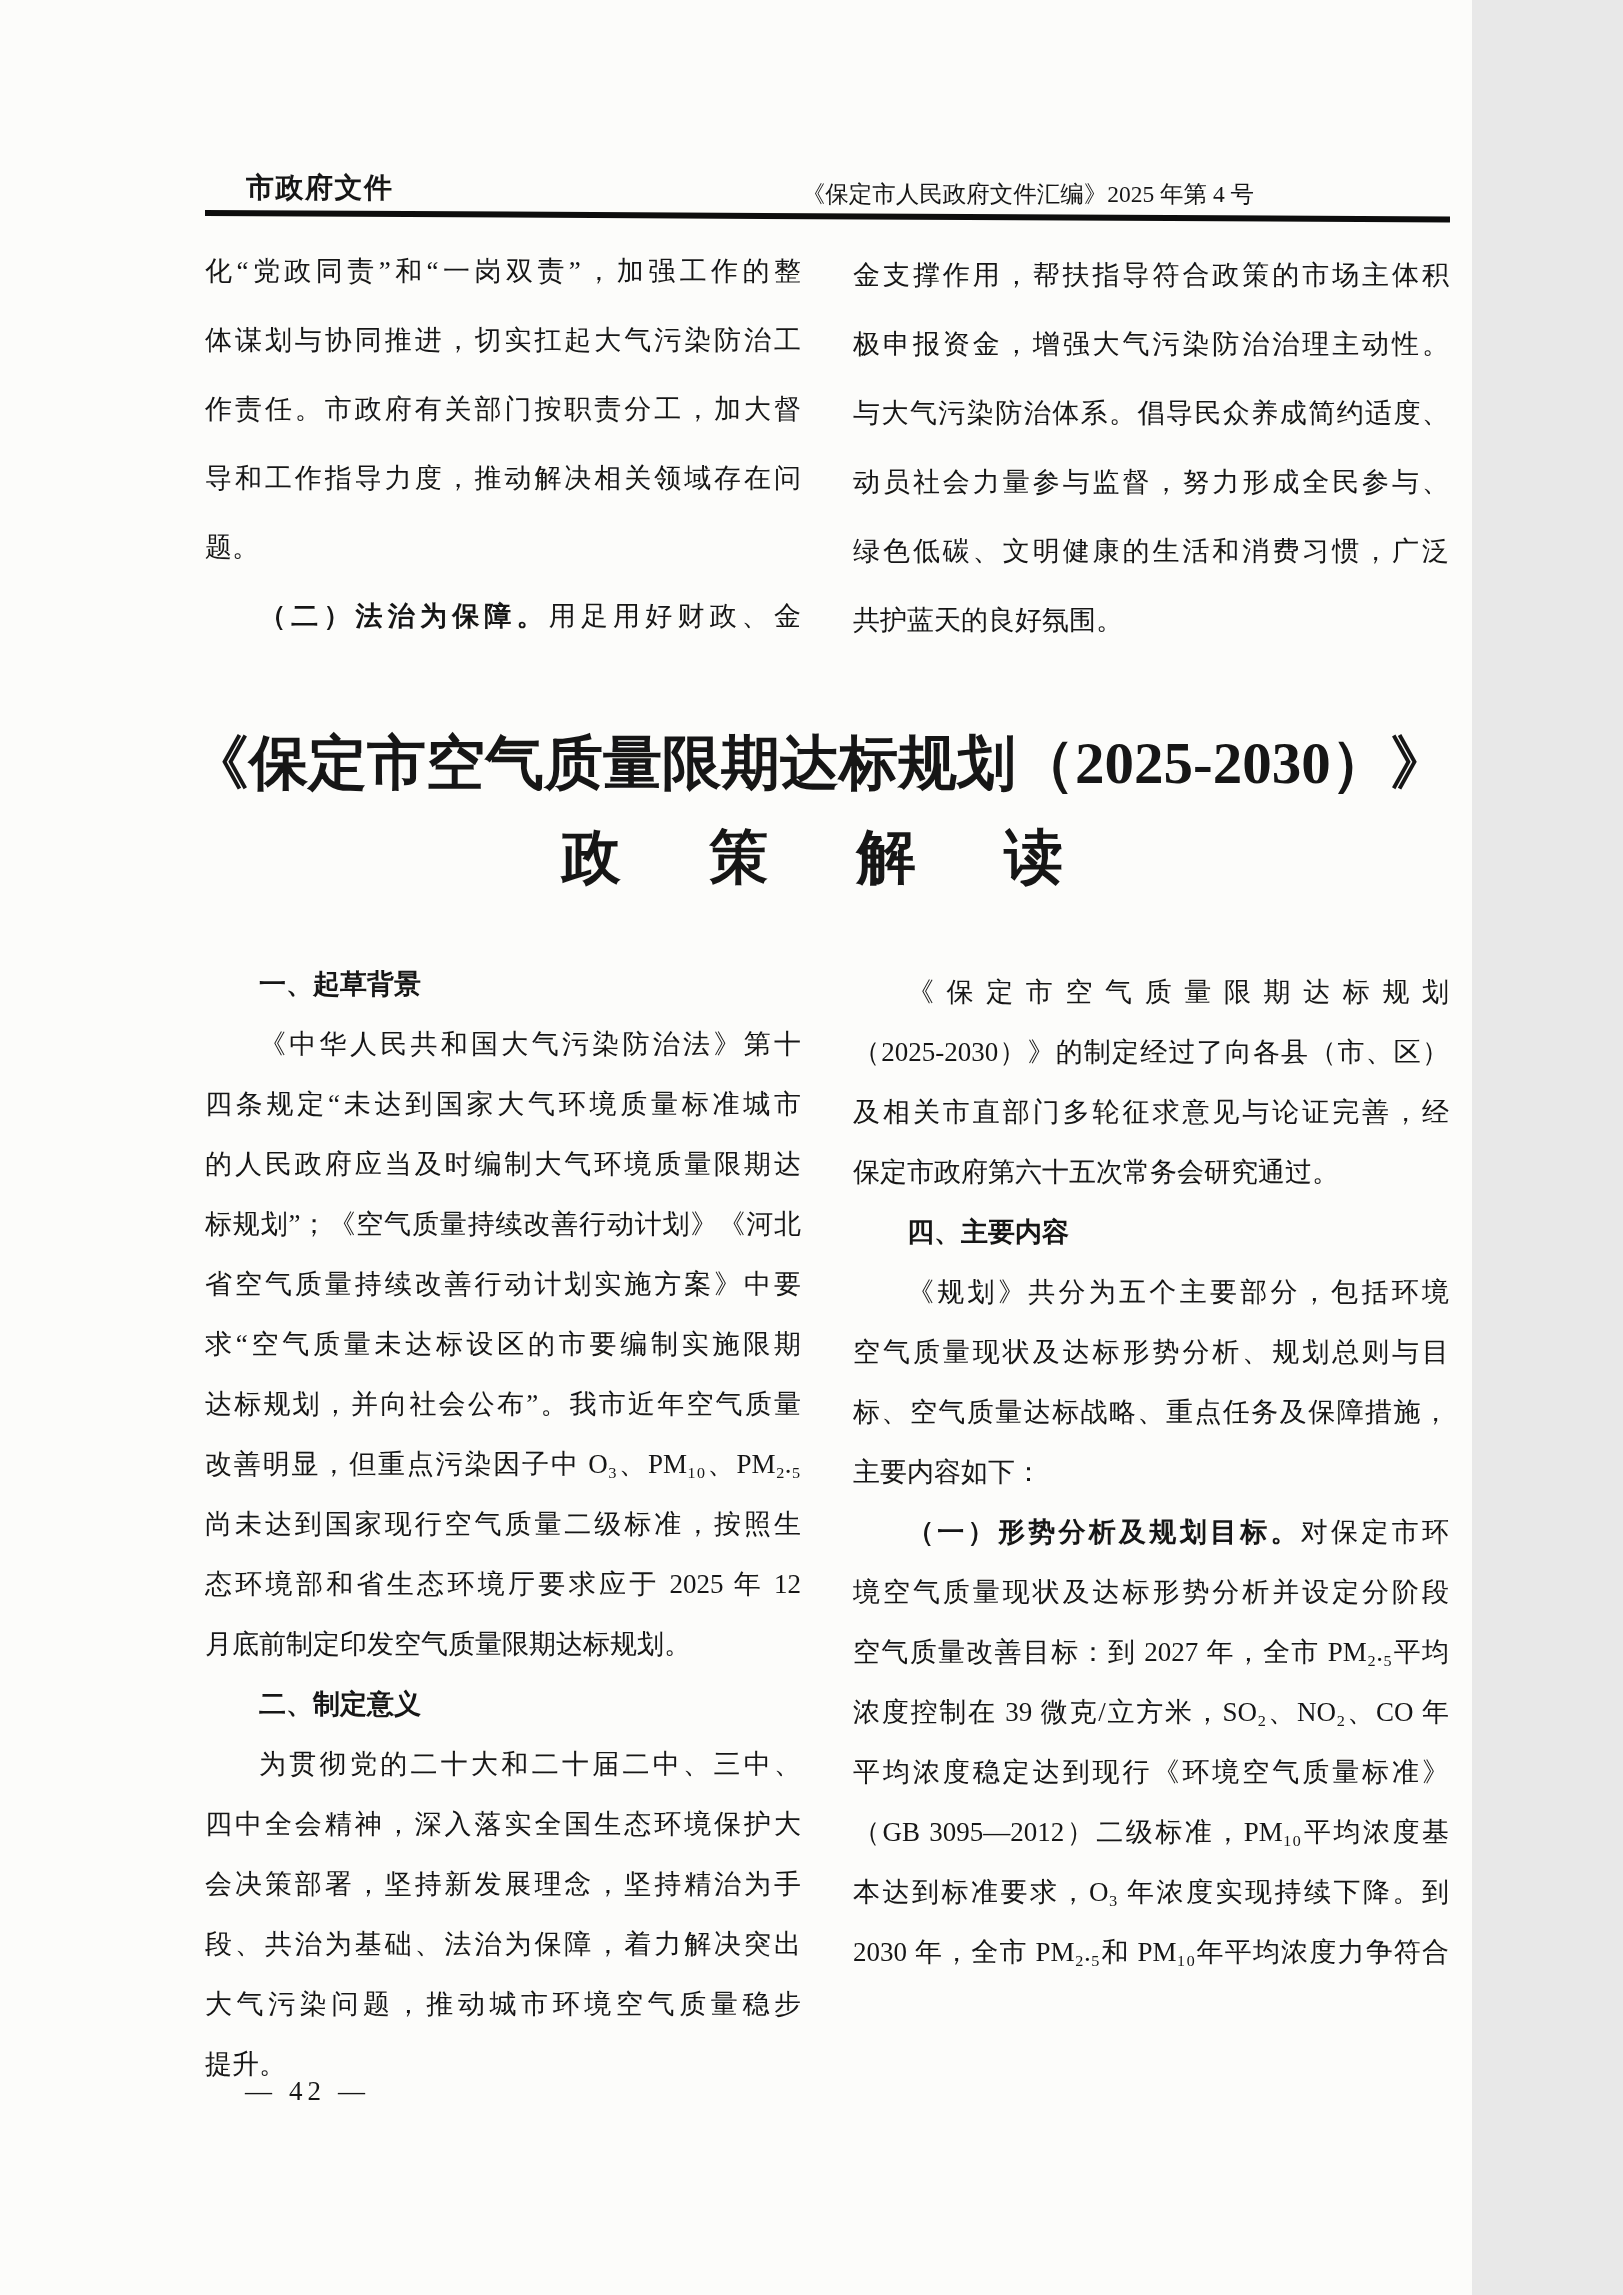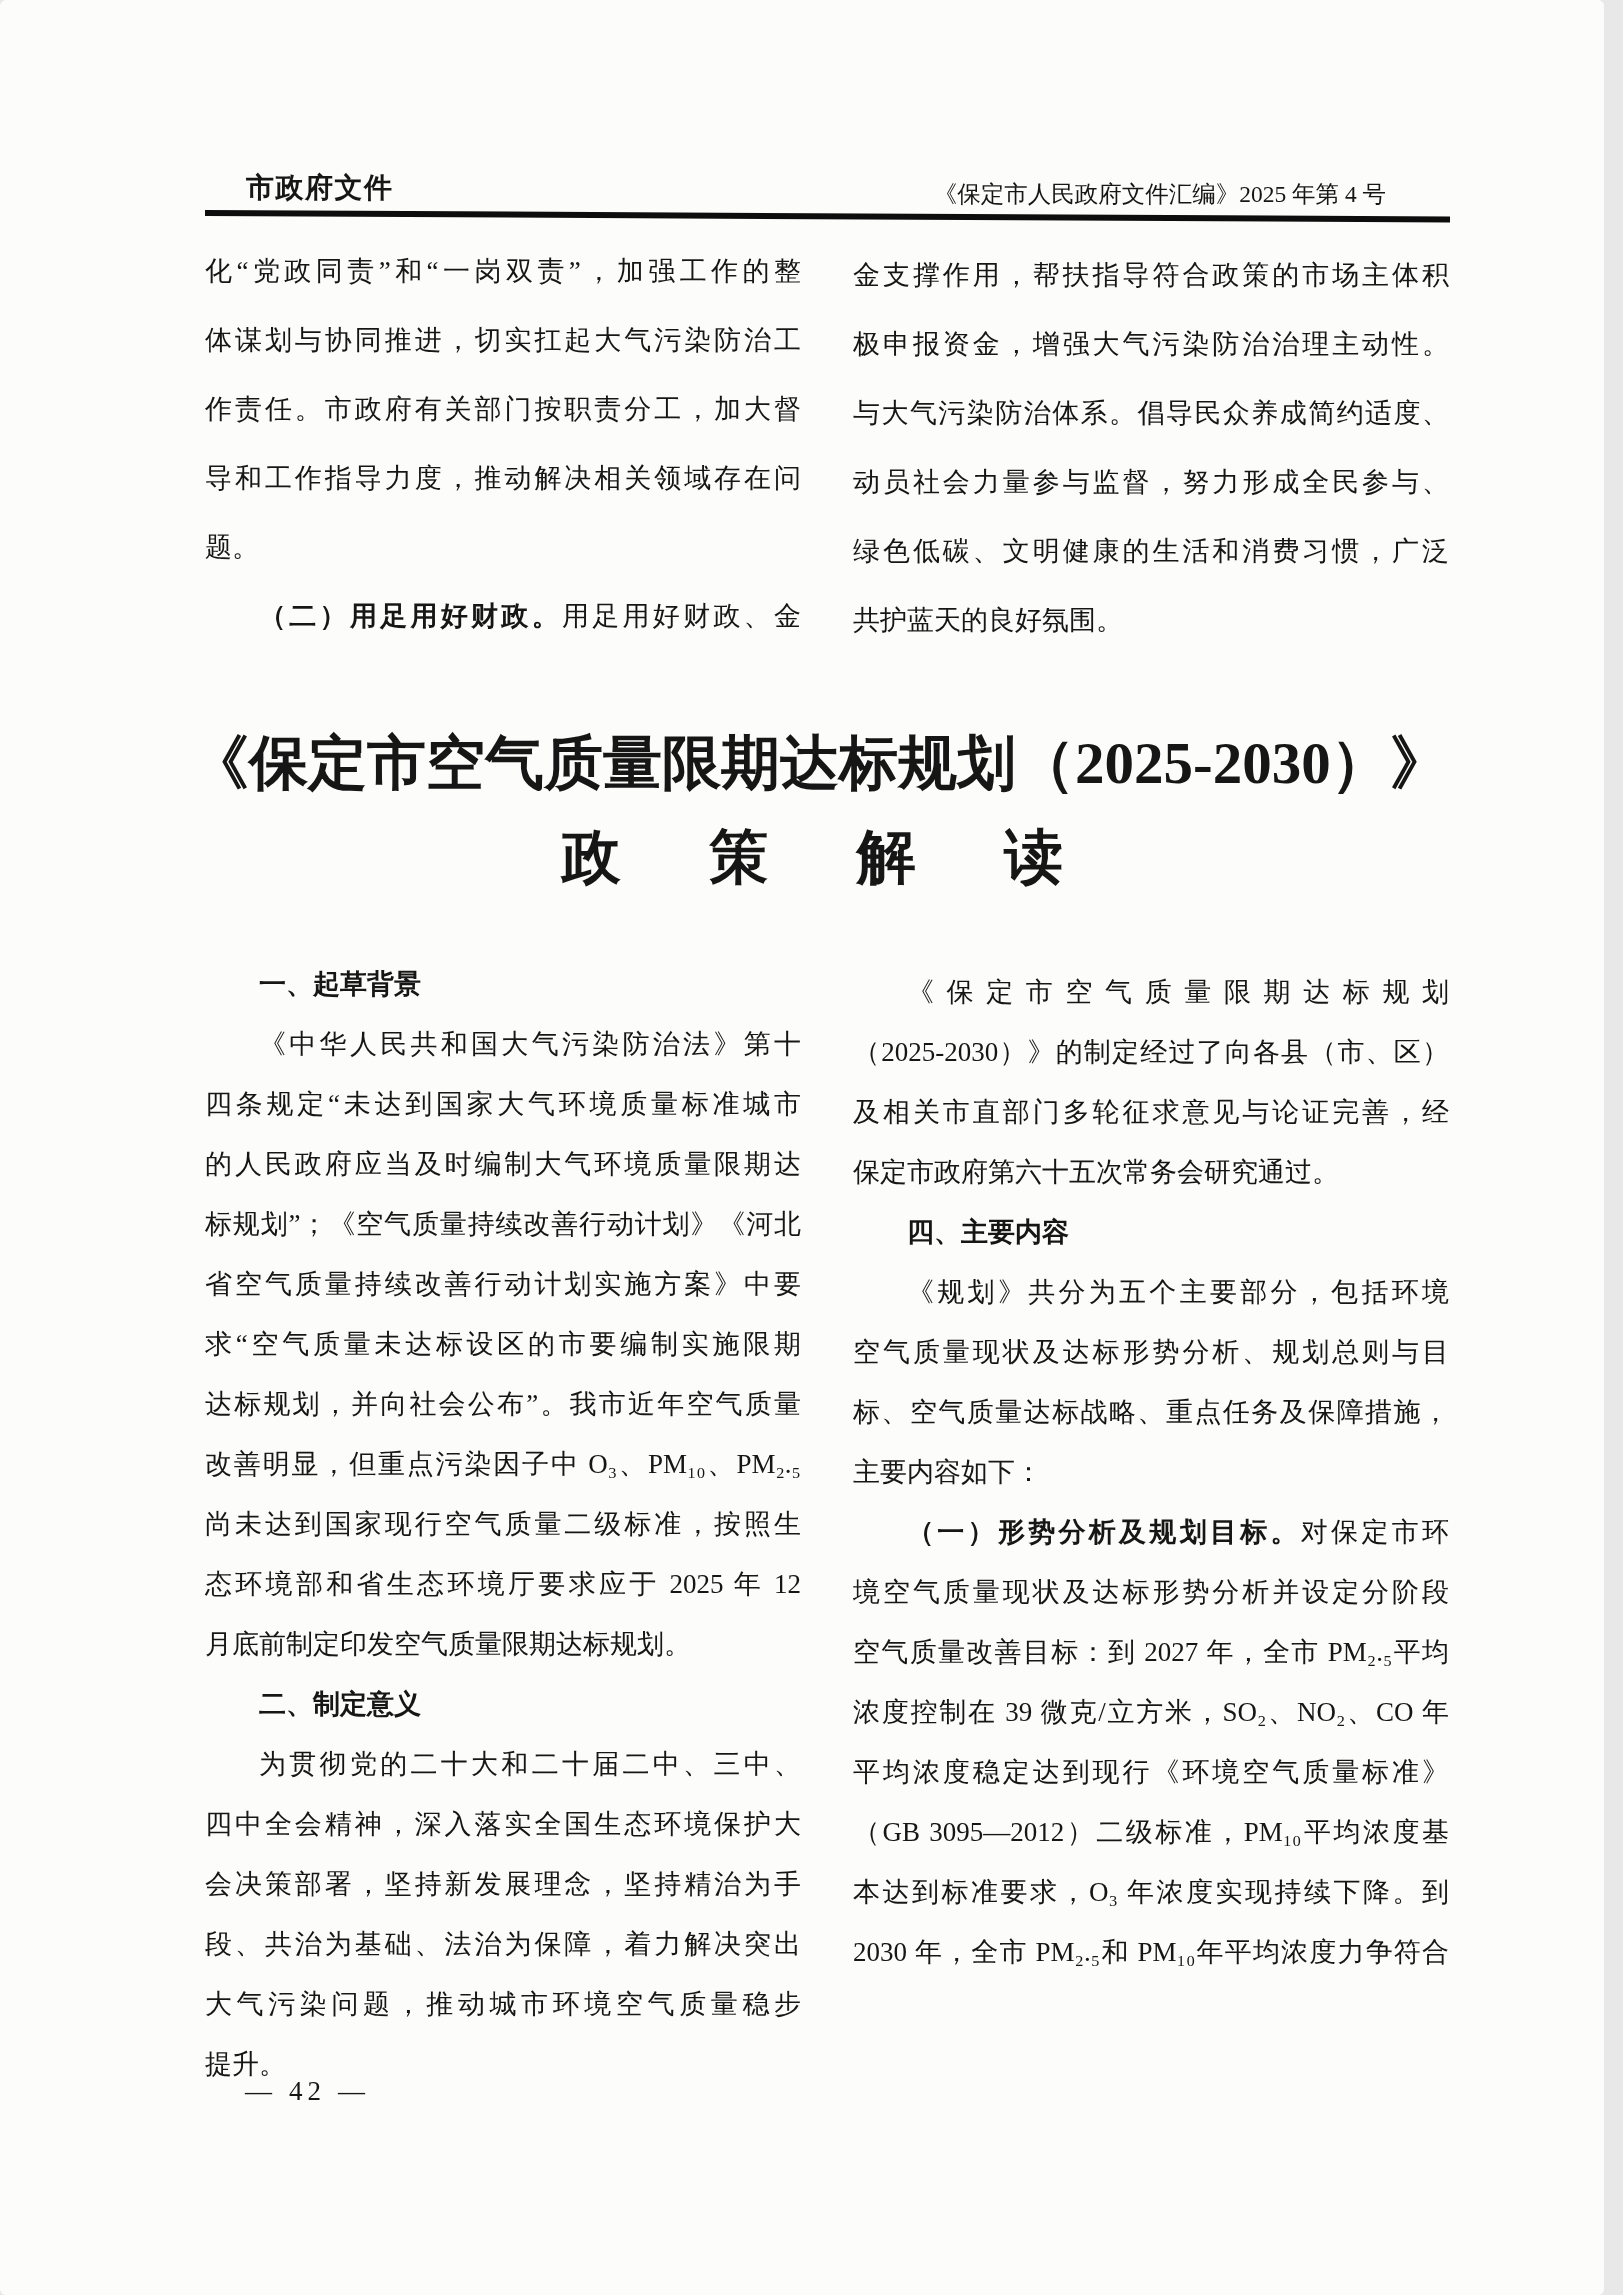--- a/index.html
+++ b/index.html
@@ -1,23 +1,22 @@
 <!DOCTYPE html>
 <html style="font-size:8.2px"><head>
 <meta charset="utf-8">
 <style>
   html,body{margin:0;padding:0;background:#e8e8e8;}
   .page{
     position:relative;
-    width:1604px;height:2295px;
+    width:1472px;height:2295px;
     background:#fcfcfa;
     color:#161616;
     font-family:"Liberation Serif","DejaVu Serif",serif;
     overflow:hidden;
-    border-radius:6px;
   }
   .hdr-left{
     position:absolute;left:246px;top:169px;
     font-size:28px;font-weight:700;
     font-family:"Liberation Sans","DejaVu Sans",sans-serif;
     letter-spacing:1.5px;white-space:nowrap;
   }
   .hdr-right{
     position:absolute;right:218px;top:178px;
     font-size:23.5px;white-space:nowrap;
@@ -71,21 +70,21 @@
   <div class="hdr-left">市政府文件</div>
   <div class="hdr-right">《保定市人民政府文件汇编》2025 年第 4 号</div>
   <div class="rule"></div>
 
   <div class="col sec-top top-left">
       <div class="line just"><span>化“党政同责”和“一岗双责”，加强工作的整</span></div>
       <div class="line just"><span>体谋划与协同推进，切实扛起大气污染防治工</span></div>
       <div class="line just"><span>作责任。市政府有关部门按职责分工，加大督</span></div>
       <div class="line just"><span>导和工作指导力度，推动解决相关领域存在问</span></div>
       <div class="line"><span>题。</span></div>
-      <div class="line indent just"><span class="kai">（二）用足用好财政。</span><span>用足用好财政、金</span></div>
+      <div class="line indent just"><span class="kai">（二）法治为保障。</span><span>用足用好财政、金</span></div>
     </div>
   <div class="col sec-top top-right">
       <div class="line just"><span>金支撑作用，帮扶指导符合政策的市场主体积</span></div>
       <div class="line just"><span>极申报资金，增强大气污染防治治理主动性。</span></div>
       <div class="line just"><span>与大气污染防治体系。倡导民众养成简约适度、</span></div>
       <div class="line just"><span>动员社会力量参与监督，努力形成全民参与、</span></div>
       <div class="line just"><span>绿色低碳、文明健康的生活和消费习惯，广泛</span></div>
       <div class="line"><span>共护蓝天的良好氛围。</span></div>
     </div>
 

